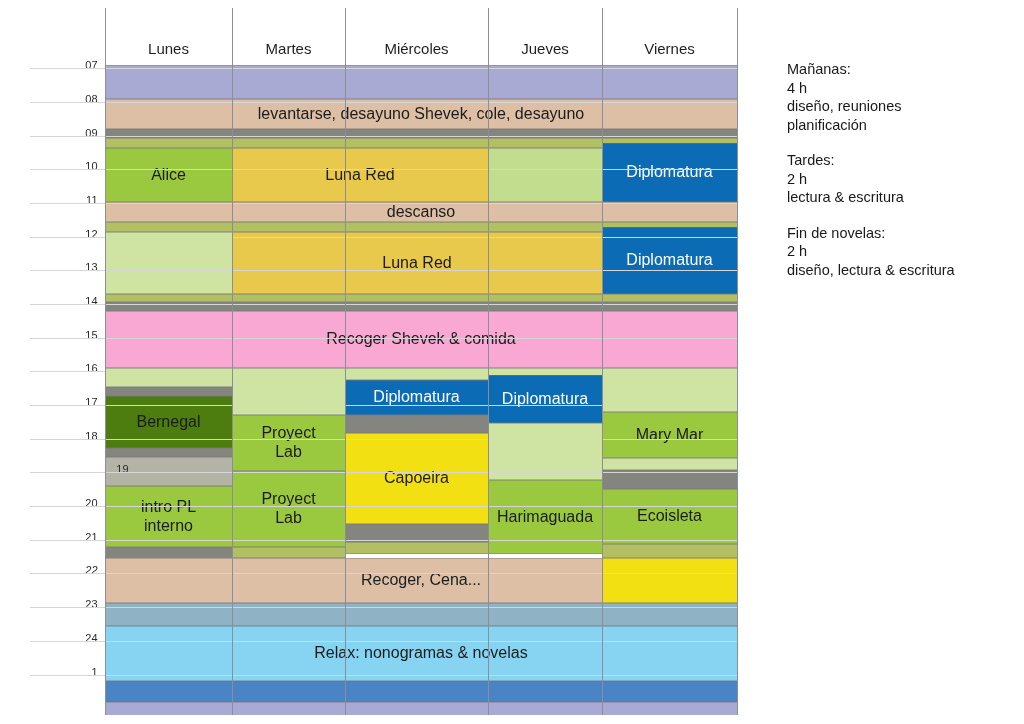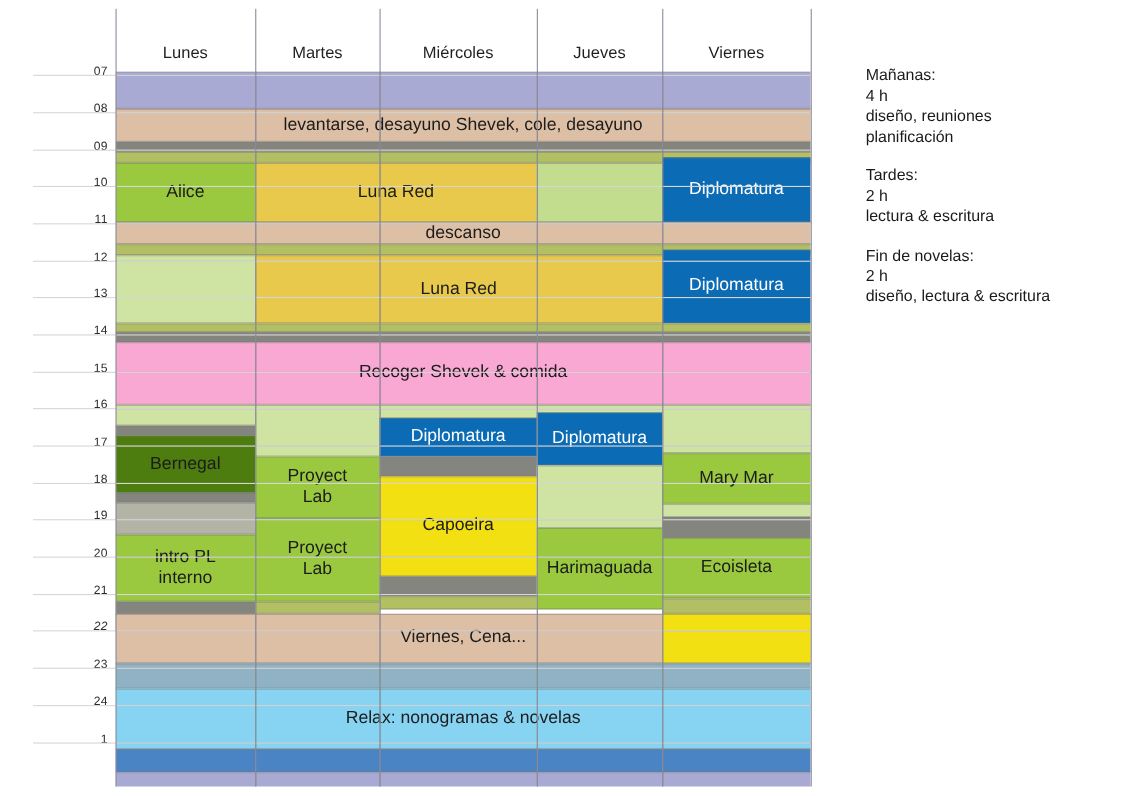--- a/index.html
+++ b/index.html
@@ -147,21 +147,21 @@
       <div class="blk lined" style="left: 383px; top: 303px; width: 114px; height: 12px; background: rgb(207, 227, 162);"></div>
       <div class="blk lined lbl-white" style="left: 383px; top: 310px; width: 114px; height: 48px; background: rgb(11, 108, 181);">Diplomatura</div>
       <div class="blk lined" style="left: 383px; top: 358px; width: 114px; height: 57px; background: rgb(207, 227, 162);"></div>
       <div class="blk lined" style="left: 383px; top: 415px; width: 114px; height: 74px; background: rgb(154, 201, 63);">Harimaguada</div>
       <div class="blk lined" style="left: 497px; top: 303px; width: 135px; height: 44px; background: rgb(207, 227, 162);"></div>
       <div class="blk lined" style="left: 497px; top: 347px; width: 135px; height: 46px; background: rgb(154, 201, 63);">Mary Mar</div>
       <div class="blk lined" style="left: 497px; top: 393px; width: 135px; height: 12px; background: rgb(207, 227, 162);"></div>
       <div class="blk lined" style="left: 497px; top: 405px; width: 135px; height: 19px; background: rgb(133, 133, 128);"></div>
       <div class="blk lined" style="left: 497px; top: 424px; width: 135px; height: 55px; background: rgb(154, 201, 63);">Ecoisleta</div>
       <div class="blk lined" style="left: 497px; top: 479px; width: 135px; height: 14px; background: rgb(178, 191, 98);"></div>
-      <div class="blk lined" style="left: 0px; top: 493px; width: 632px; height: 45px; background: rgb(221, 191, 165);">Viernes, Cena...</div>
+      <div class="blk lined" style="left: 0px; top: 493px; width: 632px; height: 45px; background: rgb(221, 191, 165);">Recoger, Cena...</div>
       <div class="blk lined" style="left: 497px; top: 493px; width: 135px; height: 45px; background: rgb(242, 224, 19);"></div>
       <div class="blk lined" style="left: 0px; top: 538px; width: 632px; height: 23px; background: rgb(143, 179, 196);"></div>
       <div class="blk lined" style="left: 0px; top: 561px; width: 632px; height: 55px; background: rgb(135, 211, 242);">Relax: nonogramas &amp; novelas</div>
       <div class="blk lined" style="left: 0px; top: 616px; width: 632px; height: 21px; background: rgb(74, 132, 196);"></div>
       <div class="blk lined" style="left: 0px; top: 637px; width: 632px; height: 76px; background: rgb(169, 170, 212);"></div>
       <div class="vline" style="left: 127px;"></div>
       <div class="vline" style="left: 240px;"></div>
       <div class="vline" style="left: 383px;"></div>
       <div class="vline" style="left: 497px;"></div>
       <div class="hline" style="top: 3px; border-top-color: rgba(140, 140, 140, 0.35);"></div>
@@ -201,21 +201,21 @@
     <div class="hour-label" style="top: 295px;">14</div>
     <div class="hour-rule" style="top: 304px; width: 707px;"></div>
     <div class="hour-label" style="top: 329px;">15</div>
     <div class="hour-rule" style="top: 338px; width: 707px;"></div>
     <div class="hour-label" style="top: 362px;">16</div>
     <div class="hour-rule" style="top: 371px; width: 707px;"></div>
     <div class="hour-label" style="top: 396px;">17</div>
     <div class="hour-rule" style="top: 405px; width: 707px;"></div>
     <div class="hour-label" style="top: 430px;">18</div>
     <div class="hour-rule" style="top: 439px; width: 707px;"></div>
-    <div class="hour-label" style="top: 463px;">19</div>
+    <div class="hour-label" style="top: 463px; margin-left: 31px;">19</div>
     <div class="hour-rule" style="top: 472px; width: 707px;"></div>
     <div class="hour-label" style="top: 497px;">20</div>
     <div class="hour-rule" style="top: 506px; width: 707px;"></div>
     <div class="hour-label" style="top: 531px;">21</div>
     <div class="hour-rule" style="top: 540px; width: 707px;"></div>
     <div class="hour-label" style="top: 564px; font-style: italic;">22</div>
     <div class="hour-rule" style="top: 573px; width: 707px;"></div>
     <div class="hour-label" style="top: 598px;">23</div>
     <div class="hour-rule" style="top: 607px; width: 707px;"></div>
     <div class="hour-label" style="top: 632px;">24</div>

